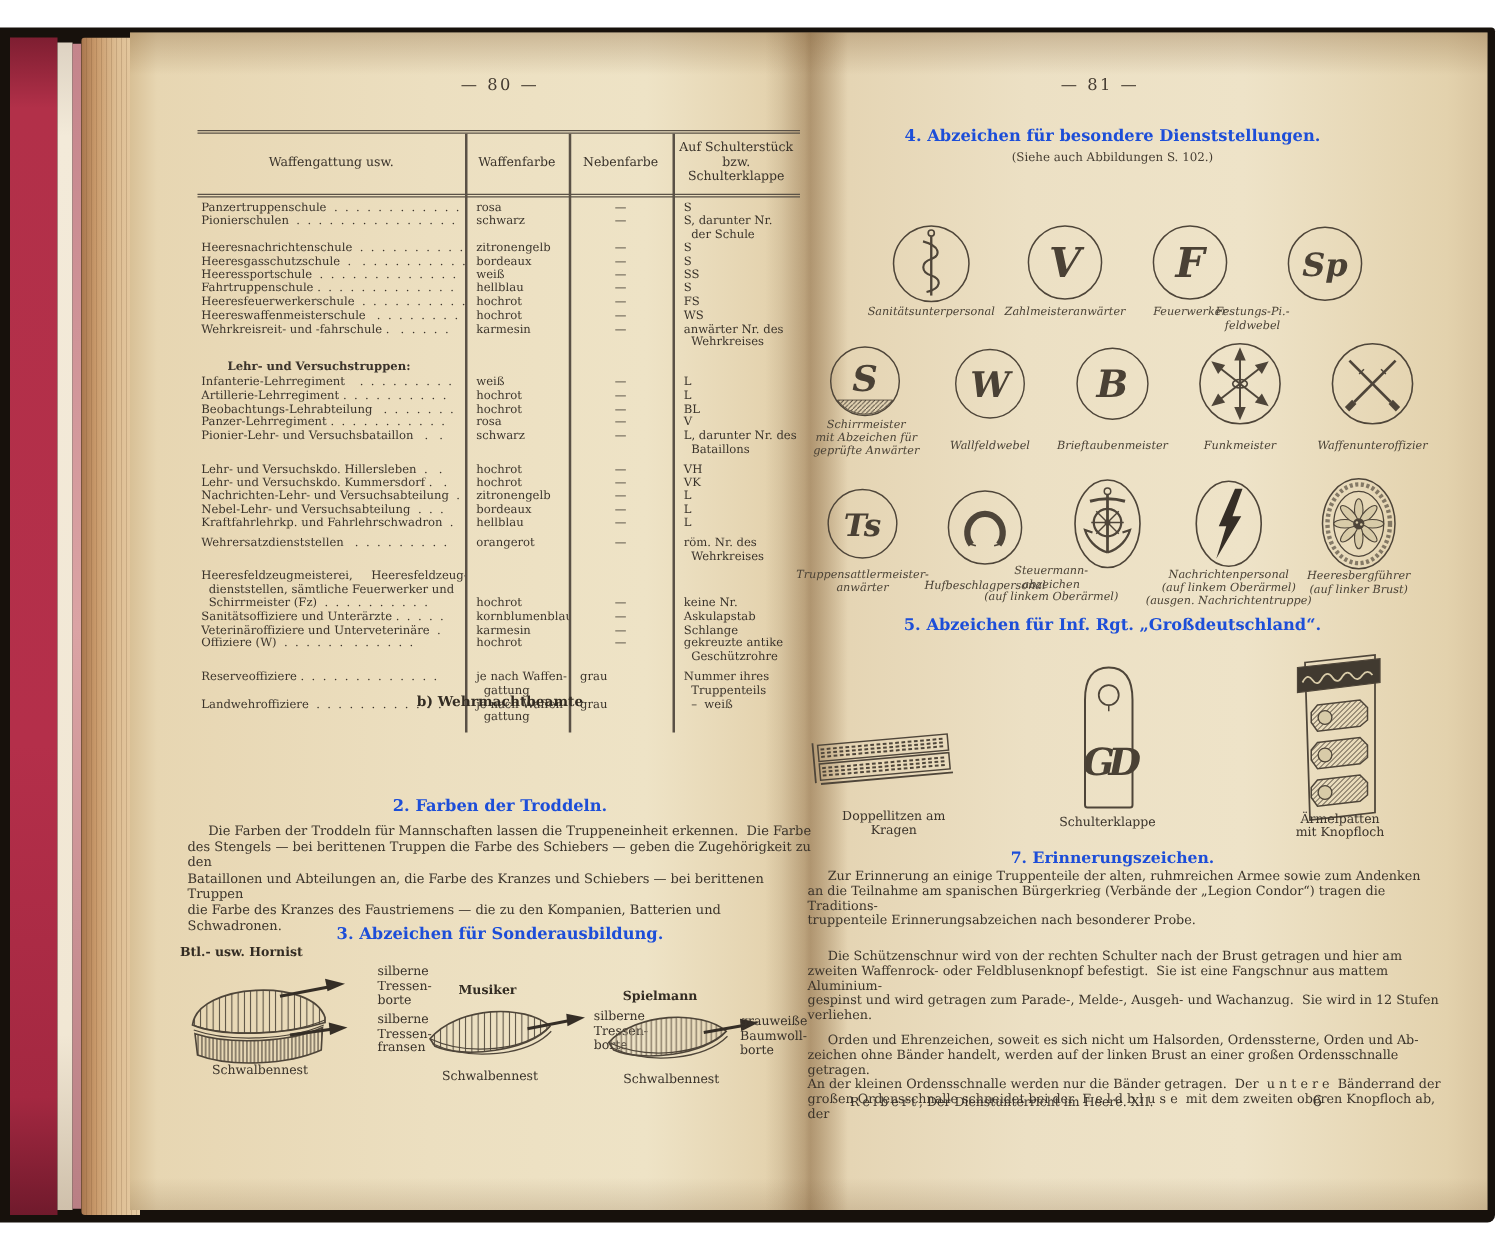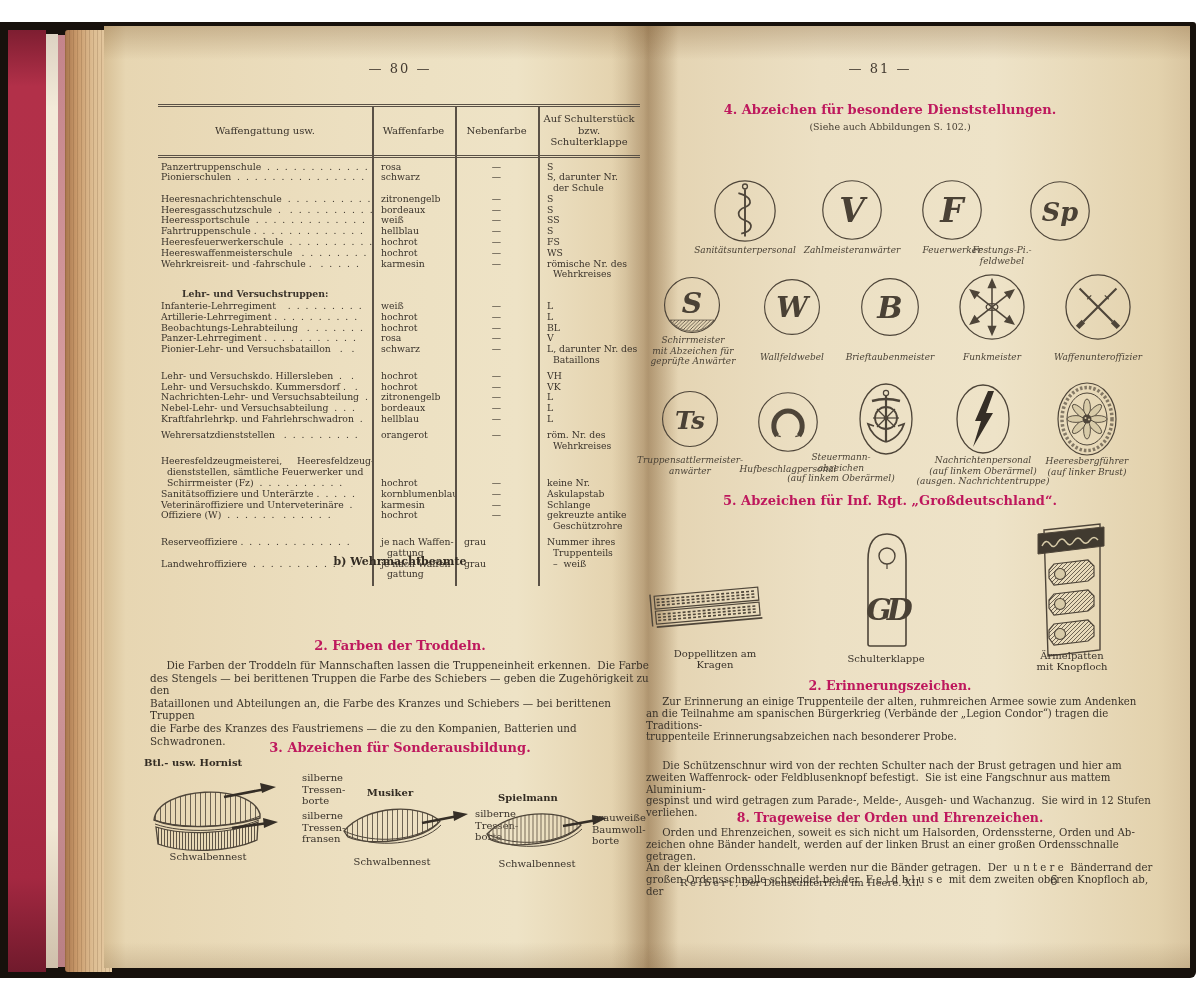--- a/index.html
+++ b/index.html
@@ -18,21 +18,21 @@
      border-radius:3px 0 0 3px;}
   .spread{position:absolute;left:104px;top:4px;width:1086px;height:942px;
      background:
        linear-gradient(180deg,rgba(124,86,44,.30),rgba(124,86,44,0) 34px),
        linear-gradient(0deg,rgba(110,76,40,.18),rgba(110,76,40,0) 26px),
        linear-gradient(90deg,#d8c096 0,#e7d6b2 2%,#ecdfc0 22%,#eee3c6 38%,#e3d1ac 48%,#d4bc94 50%,#e5d5b4 53%,#ece0c4 66%,#eee3c8 82%,#e3d2ad 97%,#d9c5a0 100%);}
   .gutter-shadow{position:absolute;left:612px;top:26px;width:66px;height:942px;
      background:linear-gradient(90deg,rgba(90,58,26,0) 0,rgba(90,58,26,.22) 48%,rgba(90,58,26,.30) 55%,rgba(90,58,26,0) 100%);}
   .txt{position:absolute;color:#3a332b;}
   .pagenum{font-size:13px;letter-spacing:2px;text-align:center;color:#433a30;}
-  .h1{font-weight:bold;font-size:13px;text-align:center;color:#be185d;white-space:pre-line;}
+  .h1{font-weight:bold;font-size:13px;text-align:center;color:#1d4ed8;white-space:pre-line;}
   .h2{font-weight:bold;font-size:11px;text-align:center;color:#332c23;}
   .sub{font-size:9.5px;text-align:center;color:#453d32;}
   .para{font-size:10.4px;line-height:12.6px;white-space:pre-wrap;color:#3b342b;}
   .center{text-align:center;}
   
   .wtable{position:absolute;left:158px;top:104px;width:482px;border-top:3px double #5a5146;}
   .thead{display:grid;grid-template-columns:214px 83px 83px 102px;align-items:center;
          border-bottom:3px double #5a5146;padding:6px 0 7px 0;}
   .th{text-align:center;font-size:10px;line-height:11.5px;white-space:pre-line;color:#3a332b;}
   .tbody{display:grid;grid-template-columns:214px 83px 83px 102px;padding:4px 0 6px 0;}
@@ -121,21 +121,21 @@
         <span class="tc shoulder item">FS</span>
 
         <span class="tc name item">Heereswaffenmeisterschule   .  .  .  .  .  .  .  .</span>
         <span class="tc color item">hochrot</span>
         <span class="tc neben item">—</span>
         <span class="tc shoulder item">WS</span>
 
         <span class="tc name item">Wehrkreisreit- und -fahrschule .   .  .  .  .  .</span>
         <span class="tc color item">karmesin</span>
         <span class="tc neben item">—</span>
-        <span class="tc shoulder item">römische Nr. des
+        <span class="tc shoulder item">anwärter Nr. des
   Wehrkreises</span>
 
         <span class="tc name gap"></span>
         <span class="tc color gap"></span>
         <span class="tc neben gap"></span>
         <span class="tc shoulder gap"></span>
 
         <span class="tc name group">Lehr- und Versuchstruppen:</span>
         <span class="tc color group"></span>
         <span class="tc neben group"></span>
@@ -530,31 +530,30 @@
     </g>
     <g fill="#d8cba8" stroke="#4e4539" stroke-width="1.1">
       <circle cx="30" cy="54" r="5.5"></circle>
         <circle cx="30" cy="84" r="5.5"></circle>
         <circle cx="30" cy="114" r="5.5"></circle>
     </g>
   </svg>
   <div class="lcap" style="left:1012px;top:650px;width:120px;">Ärmelpatten
 mit Knopfloch</div>
 
-  <div class="txt h1" style="left:690px;top:678px;width:400px;font-size:12.5px;">2. Erinnerungszeichen.</div>
+  <div class="txt h1" style="left:690px;top:678px;width:400px;font-size:12.5px;">7. Erinnerungszeichen.</div>
   <div class="txt para" style="left:646px;top:696px;width:508px;font-size:10.2px;line-height:11.8px;">     Zur Erinnerung an einige Truppenteile der alten, ruhmreichen Armee sowie zum Andenken
 an die Teilnahme am spanischen Bürgerkrieg (Verbände der „Legion Condor“) tragen die Traditions-
 truppenteile Erinnerungsabzeichen nach besonderer Probe.</div>
 
   <div class="txt para" style="left:646px;top:760px;width:508px;font-size:10.2px;line-height:11.8px;">     Die Schützenschnur wird von der rechten Schulter nach der Brust getragen und hier am
 zweiten Waffenrock- oder Feldblusenknopf befestigt.  Sie ist eine Fangschnur aus mattem Aluminium-
 gespinst und wird getragen zum Parade-, Melde-, Ausgeh- und Wachanzug.  Sie wird in 12 Stufen
 verliehen.</div>
 
-  <div class="txt h1" style="left:690px;top:810px;width:400px;font-size:12.5px;">8. Trageweise der Orden und Ehrenzeichen.</div>
   <div class="txt para" style="left:646px;top:827px;width:508px;font-size:10.2px;line-height:11.8px;">     Orden und Ehrenzeichen, soweit es sich nicht um Halsorden, Ordenssterne, Orden und Ab-
 zeichen ohne Bänder handelt, werden auf der linken Brust an einer großen Ordensschnalle getragen.
 An der kleinen Ordensschnalle werden nur die Bänder getragen.  Der  u n t e r e  Bänderrand der
 großen Ordensschnalle schneidet bei der  F e l d b l u s e  mit dem zweiten oberen Knopfloch ab, der</div>
 
   <div class="txt footer" style="left:680px;top:877px;">
     <span class="sp">Reibert</span><span>, Der Dienstunterricht im Heere.  XII.</span>
   </div>
   <div class="txt" style="left:1050px;top:874px;font-size:12px;">6</div>
 </div>

